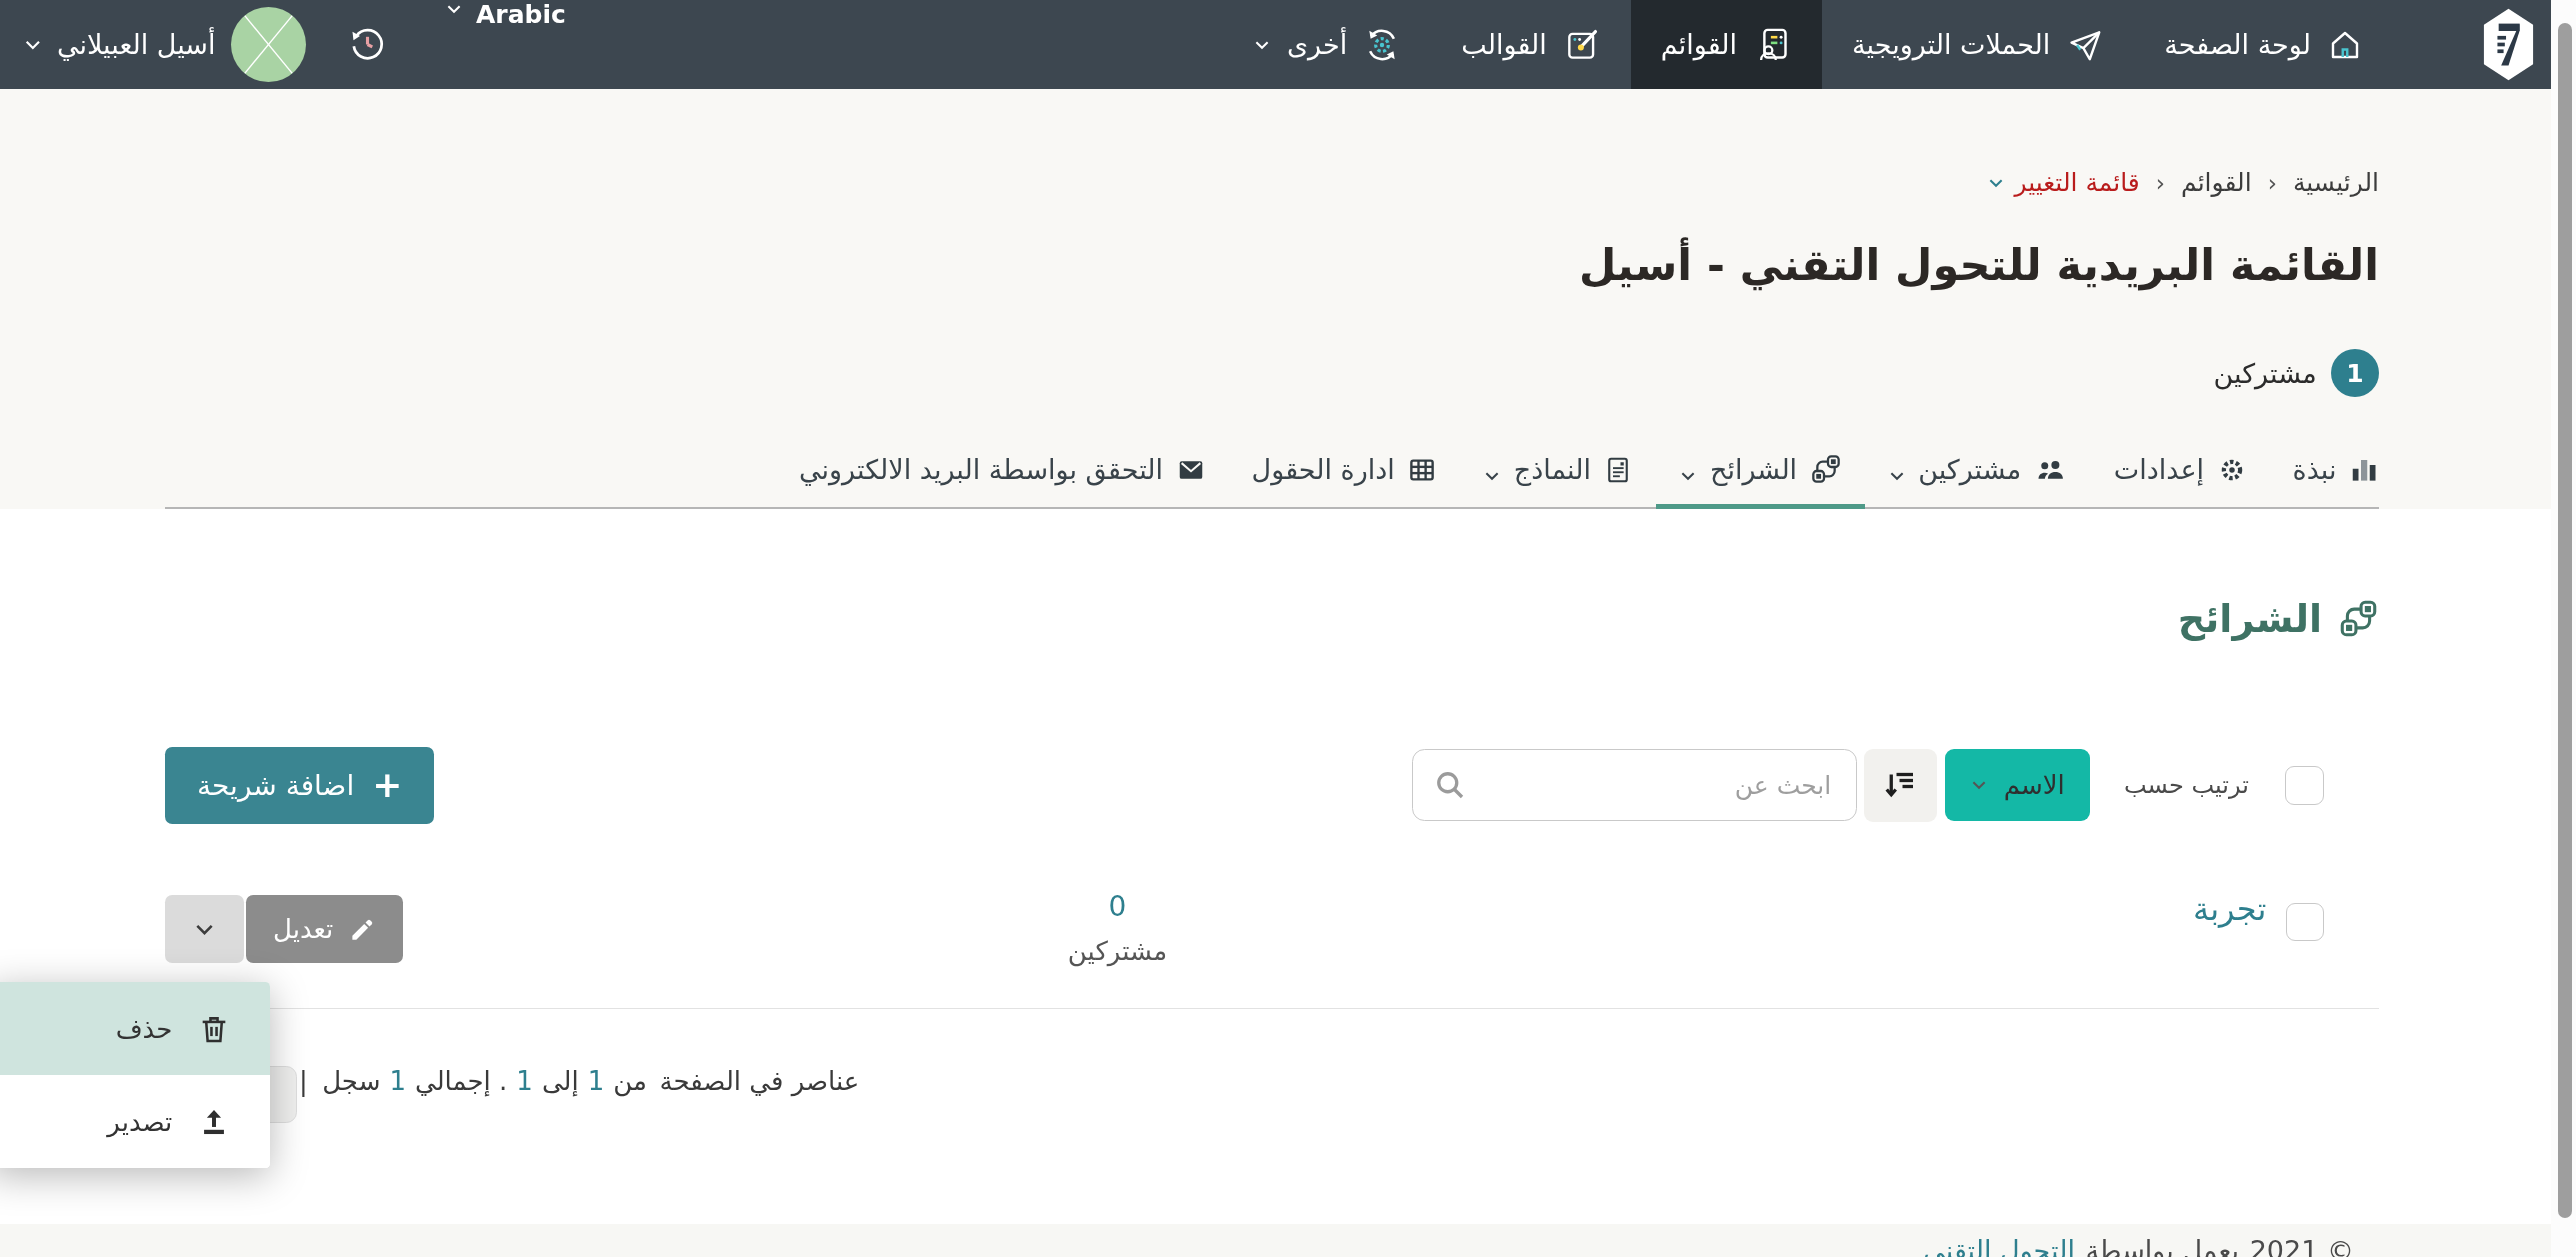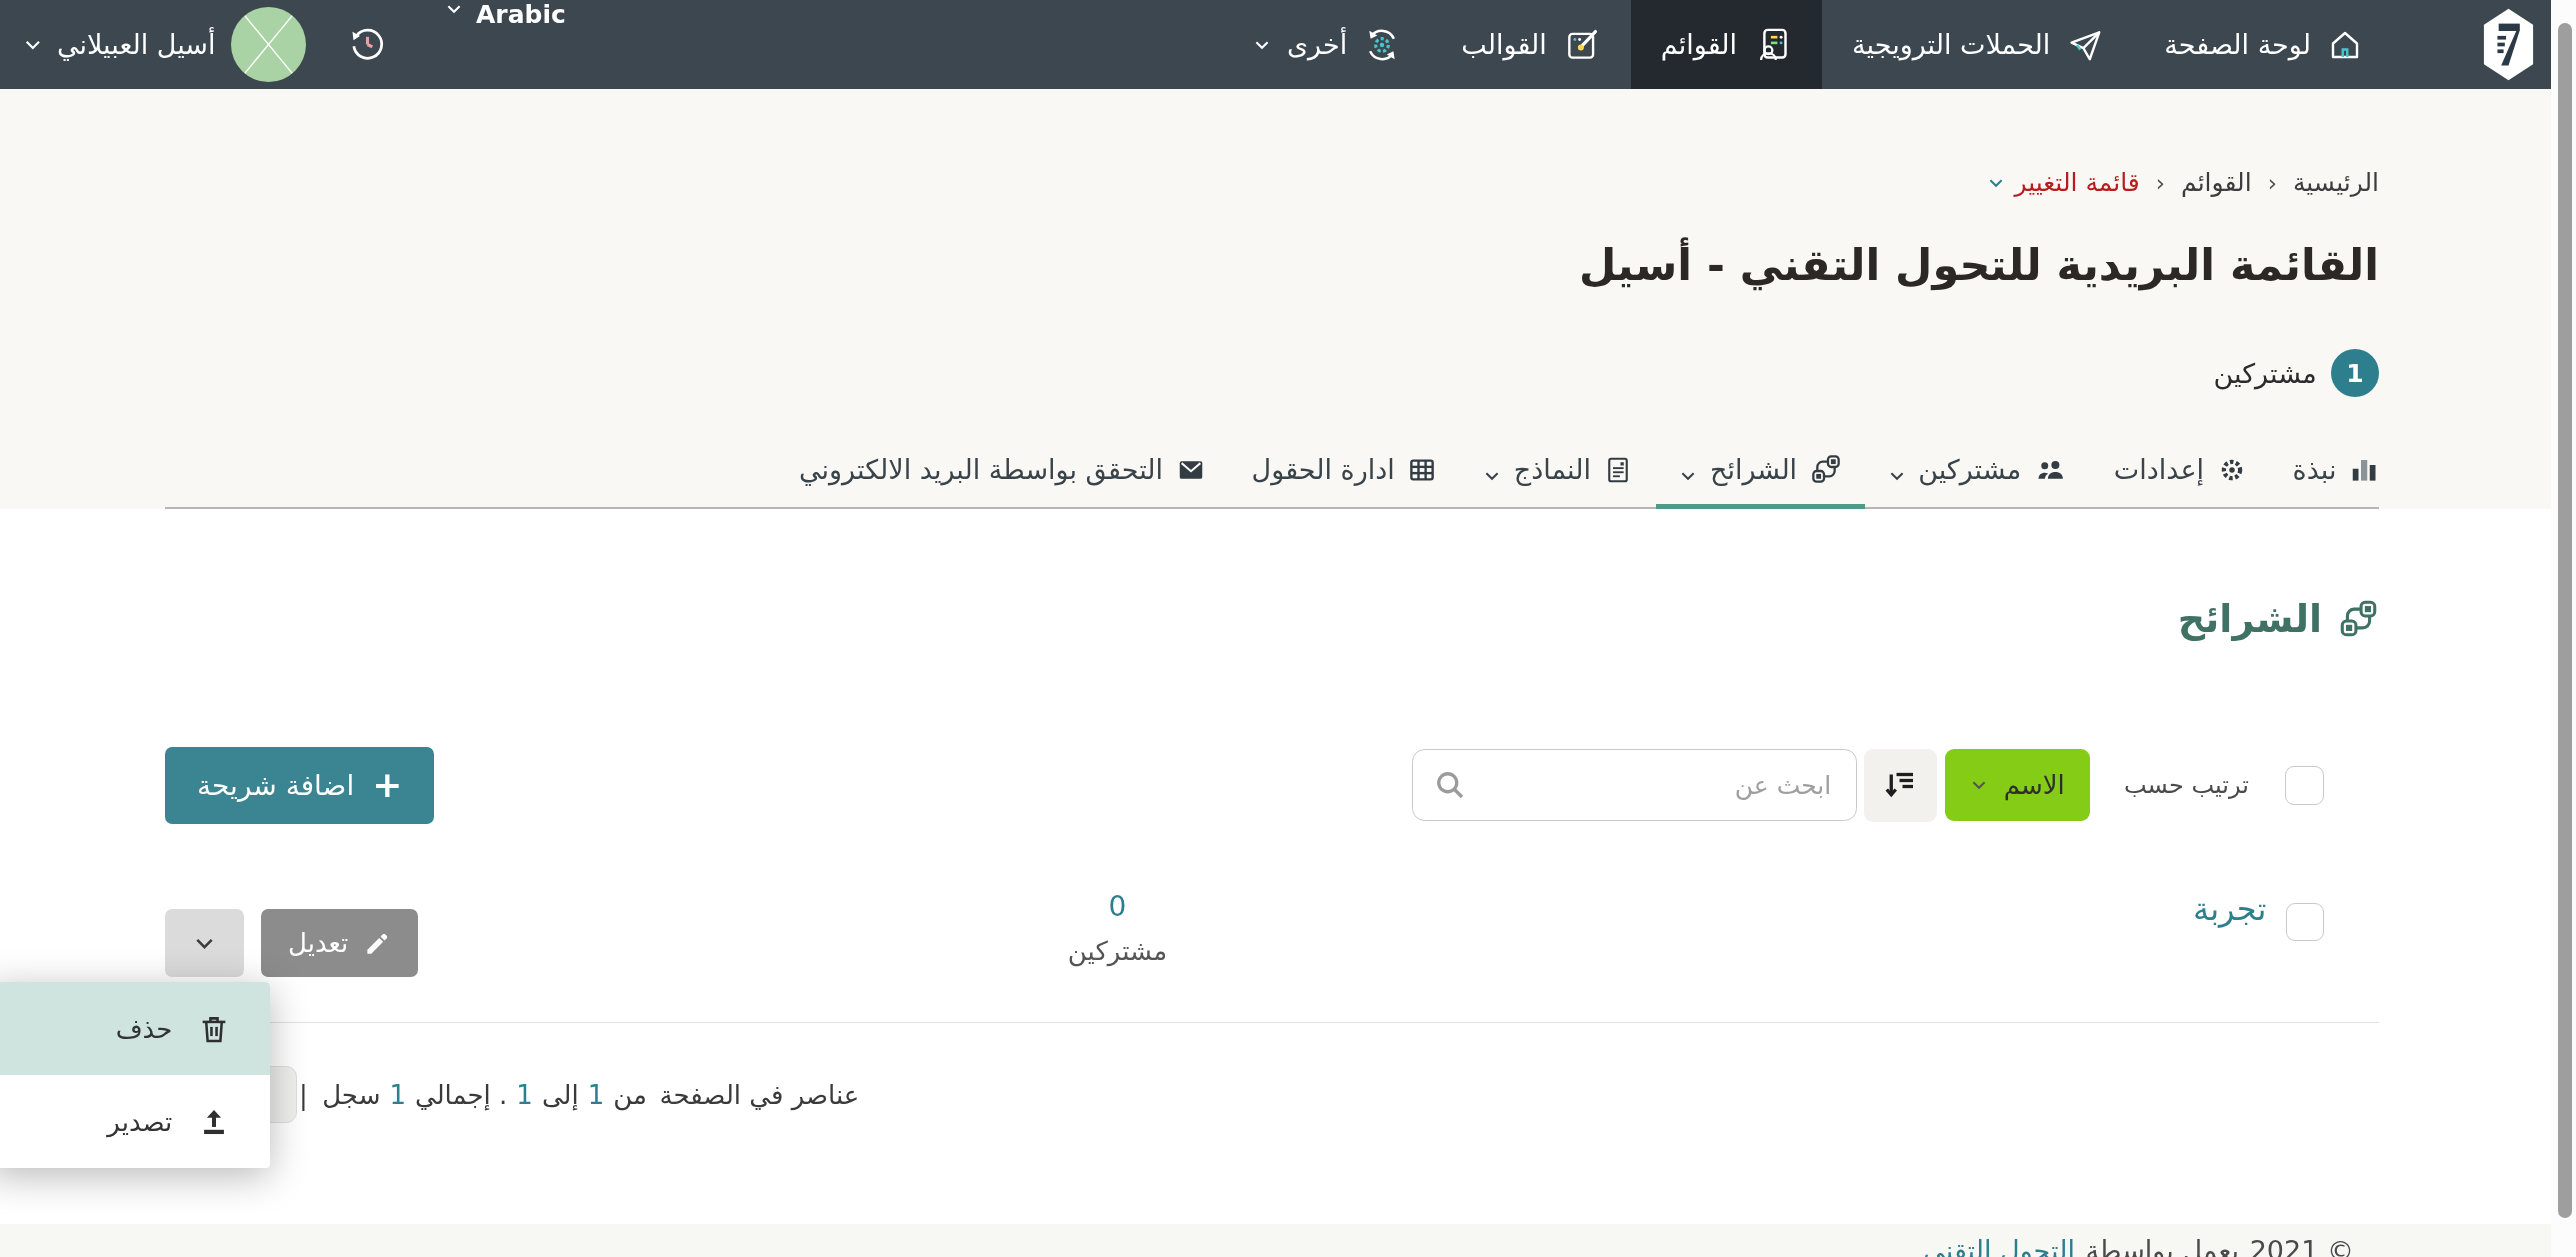--- a/index.html
+++ b/index.html
@@ -56,21 +56,21 @@
     background:#4f9a88;
   }
   
   .main{ background:#ffffff; padding:0 197px 0 165px; position:relative; }
   .section-head{ padding-top:88px; display:flex; align-items:center; gap:16px; font-size:38px; font-weight:bold; color:#3f7264; }
   .controls{ margin-top:106px; display:flex; align-items:center; gap:7.2px; padding-right:55px; }
   .checkbox{ width:39px; height:39px; border:1.8px solid #c9c9c9; border-radius:9px; background:#fff; cursor:pointer; flex:0 0 auto;}
   .controls .checkbox{ margin-left:29px; }
   .sort-label{ font-size:24px; color:#4a4a4a; margin-left:27px; white-space:nowrap;}
   .sort-field-btn{
-    background:#84cc16; border:none; border-radius:9px; height:72px; padding:0 25px;
+    background:#14b8a6; border:none; border-radius:9px; height:72px; padding:0 25px;
     display:flex; align-items:center; gap:16px; font-size:26px; color:#2f2f2f; cursor:pointer; font-family:inherit; white-space:nowrap;
   }
   .sort-dir-btn{
     background:#f2f1ee; border:none; border-radius:9px; width:73px; height:73px;
     display:flex; align-items:center; justify-content:center; cursor:pointer;
   }
   .search{ position:relative; width:445px; height:72px; }
   .search input{
     width:100%; height:100%; border:1.8px solid #c9c9c9; border-radius:12.5px; background:#fff;
     font-size:25px; font-family:inherit; color:#333; padding:0 25px 0 70px; direction:rtl; outline:none;
@@ -86,21 +86,21 @@
   .list-row{
     margin-top:63px; padding:3.6px 55px 45px 0; border-bottom:1.8px solid #e2e2e2;
     display:flex; align-items:flex-start; position:relative;
   }
   .list-row .checkbox{ width:38px; height:38px; margin-top:12.5px; margin-left:19.7px; }
   .row-name{ font-size:32px; color:#2e7f8e; cursor:pointer; }
   .row-date{ margin-top:16px; font-size:26px; color:#434343; }
   .row-count{ position:absolute; right:1163px; top:3.6px; width:197px; text-align:center; }
   .row-count-num{ font-size:28px; color:#2e7f8e; }
   .row-count-label{ margin-top:12.5px; font-size:26px; color:#555; }
-  .row-actions{ margin-right:auto; display:flex; gap:17px; margin-top:19px; }
+  .row-actions{ margin-right:auto; display:flex; gap:2px; margin-top:5px; }
   .edit-btn{
     background:#8c8c8c; color:#fff; border:none; border-radius:7.2px; height:68px; padding:0 27px;
     font-size:26px; font-family:inherit; display:flex; align-items:center; gap:16px; cursor:pointer;
   }
   .dd-btn{
     background:#dbdbdb; border:none; border-radius:7.2px; width:79px; height:68px;
     display:flex; align-items:center; justify-content:center; cursor:pointer;
   }
   
   .pagination{

